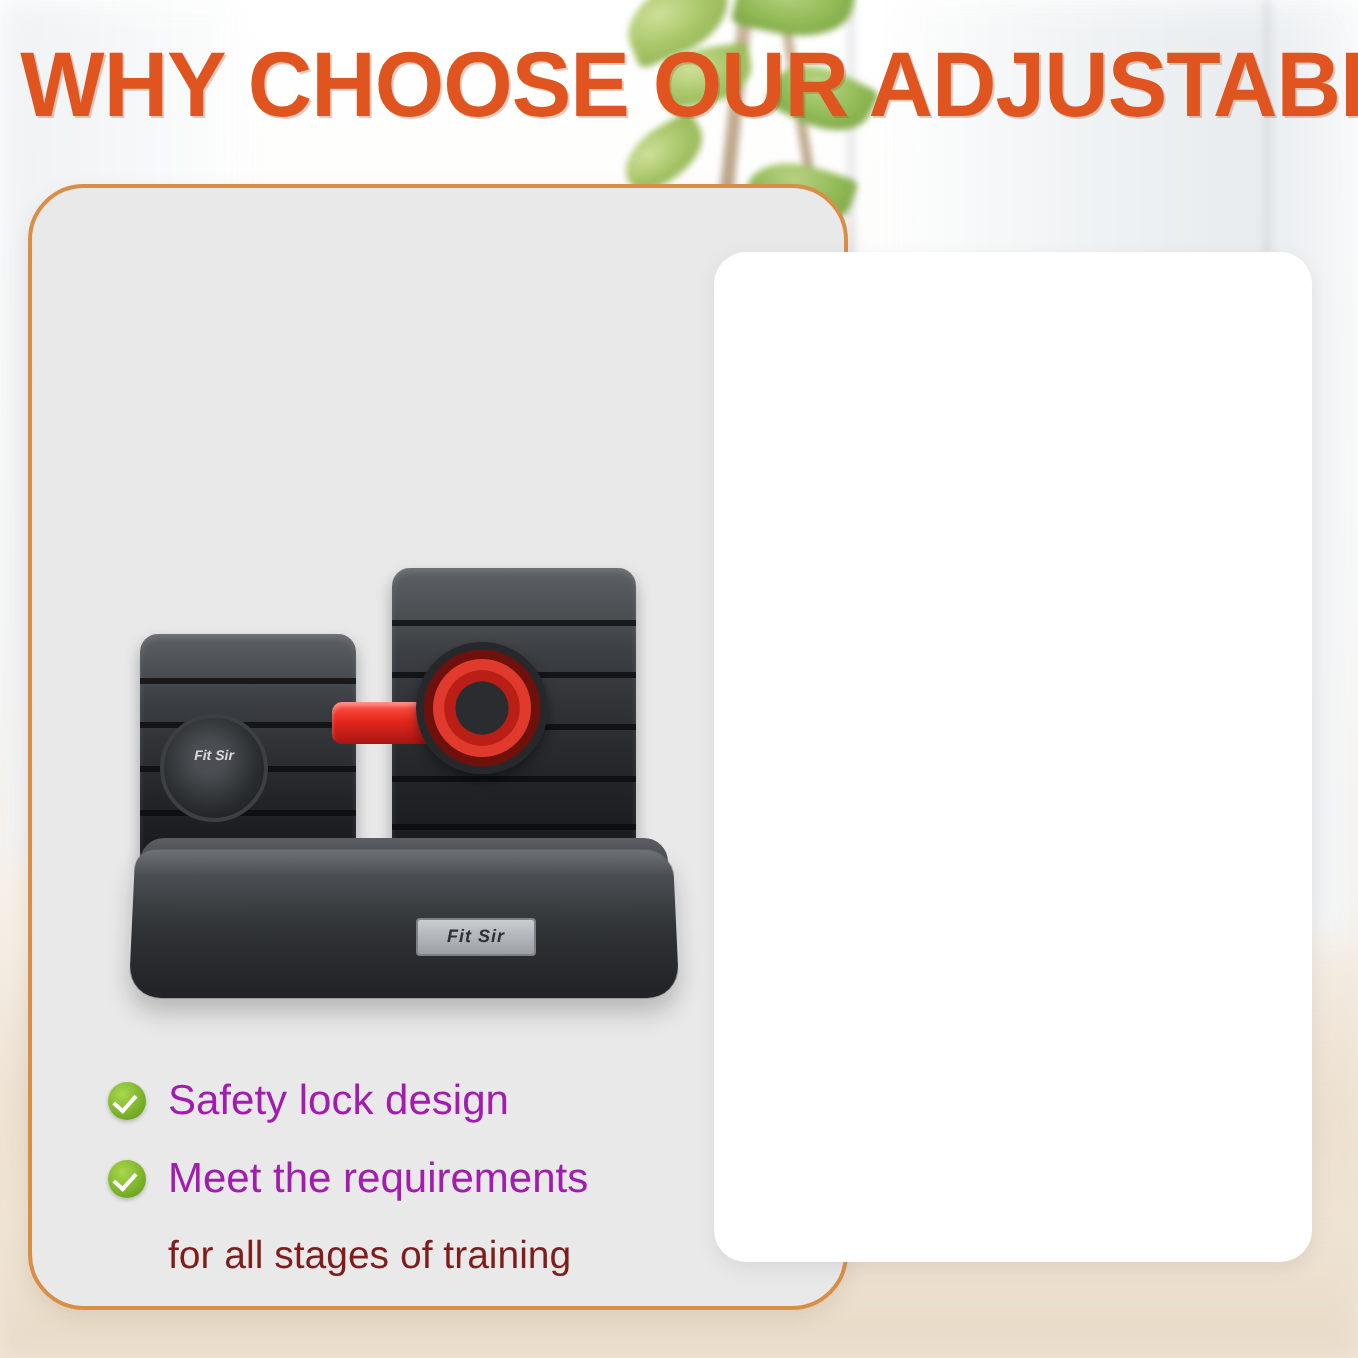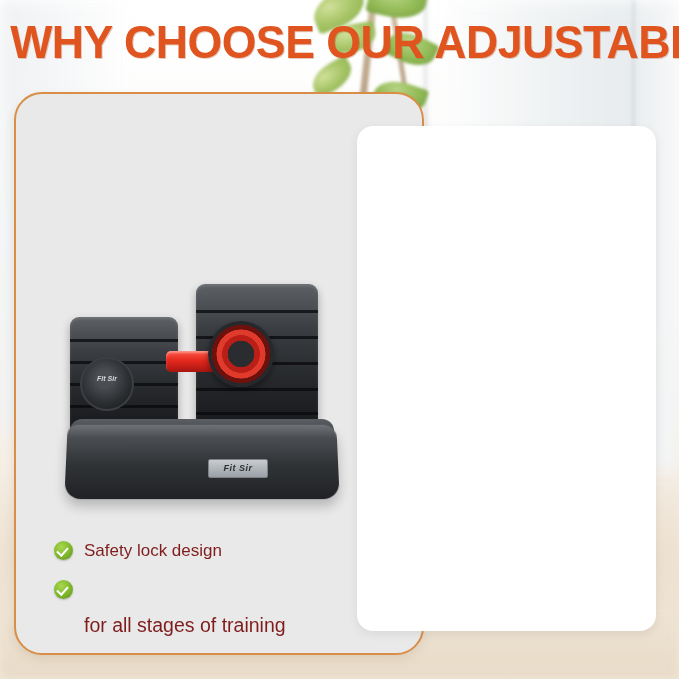--- a/index.html
+++ b/index.html
@@ -237,22 +237,22 @@
     content: "";
     position: absolute;
     left: 5px; top: 4px;
     width: 5px; height: 9px;
     border: solid #ffffff;
     border-width: 0 2.2px 2.2px 0;
     transform: rotate(42deg);
   }
 
   .li-text {
-    color: #7f1d1d;
-    font-size: 17px;
+    color: #a21caf;
+    font-size: 21px;
     line-height: 25px;
   }
   .li-cont {
     color: #7f1d1d;
     font-size: 19.5px;
     line-height: 25px;
     margin: 0 0 14px 30px;
   }
 </style>
 </head>
@@ -307,20 +307,21 @@
       <div class="adj-base-plate">Fit Sir</div>
     </div>
 
     <div class="list list-left">
       <div class="li">
         <span class="ico ico-check"></span>
         <span class="li-text">Safety lock design</span>
       </div>
       <div class="li">
         <span class="ico ico-check"></span>
+        <span class="li-text">Meet the requirements</span>
       </div>
       <div class="li-cont">for all stages of training</div>
 
     </div>
   </div>
 
   <div class="card card-right">
 
     
 

